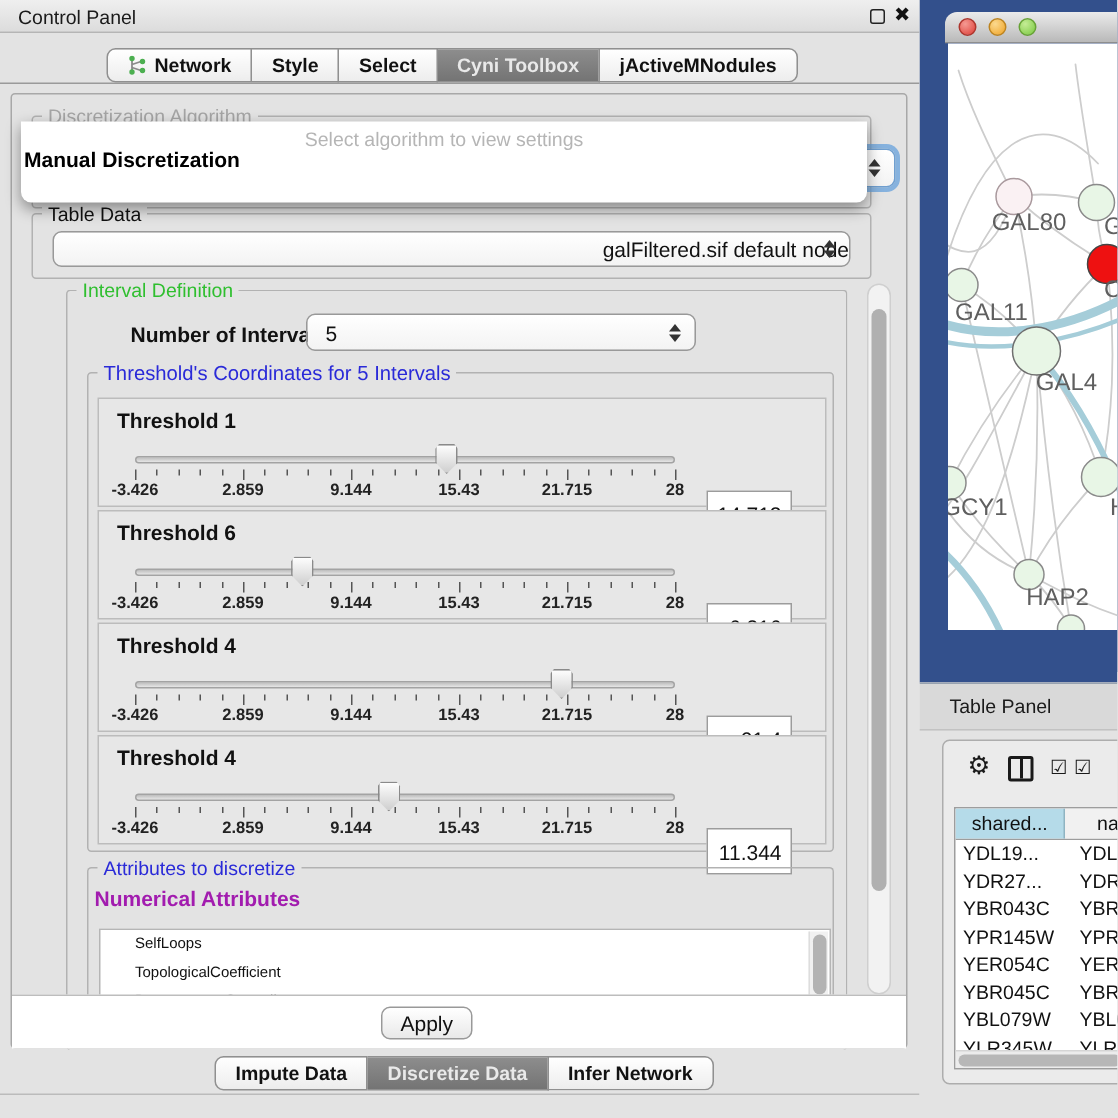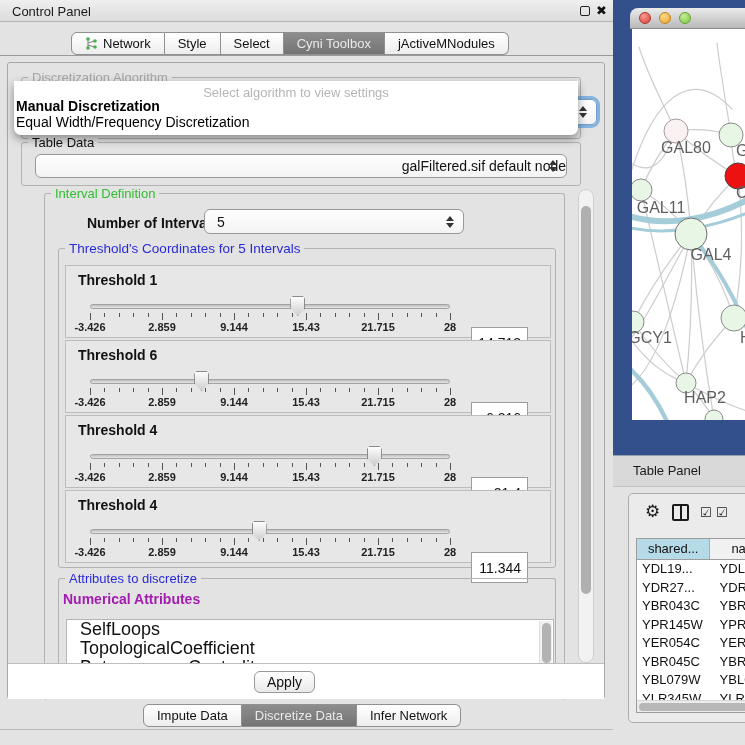--- a/index.html
+++ b/index.html
@@ -10,21 +10,21 @@
   
   #control-panel { left:0; top:0; width:613px; height:745px; background:#e3e3e3; }
   #cp-titlebar { left:0; top:0; width:613px; height:22px; background:linear-gradient(#efefef,#dcdcdc); border-bottom:1px solid #b5b5b5; }
   #cp-title { left:12px; top:4px; font-size:13px; color:#1a1a1a; }
   #cp-float { left:580px; top:6px; width:10px; height:10px; border:1.5px solid #222; border-radius:2px; cursor:pointer; }
   #cp-close { left:596px; top:3px; font-size:13px; font-weight:bold; color:#111; cursor:pointer; font-family:"DejaVu Sans",sans-serif; }
 
   
   .seg-group { display:flex; height:23px; }
   .seg { display:flex; align-items:center; gap:5px; padding:0 13px; font-size:13px; color:#111;
-         background:linear-gradient(#ffffff,#ededed); border:1px solid #909090; border-left:none; cursor:pointer; white-space:nowrap; }
+         background:linear-gradient(#ffffff,#ededed); border:1px solid #909090; border-left:none; cursor:pointer; white-space:nowrap;font-weight:bold; }
   .seg:first-child { border-left:1px solid #909090; border-radius:6px 0 0 6px; }
   .seg:last-child { border-radius:0 6px 6px 0; }
   .seg.selected { background:linear-gradient(#8d8d8d,#747474); color:#e9e9e9; }
   #top-tabs { left:71px; top:32px; }
   #bottom-tabs { left:143px; top:704px; }
 
   #tabcontent-line { left:0; top:55px; width:613px; height:1px; background:#9a9a9a; }
   #inner-panel { left:7px; top:62px; width:598px; height:637px; border:1px solid #a8a8a8; border-radius:3px; background:#e3e3e3; }
 
   
@@ -55,21 +55,21 @@
   .sl-thumb { position:absolute; top:30px; width:15px; height:20px;
               background:linear-gradient(#fdfdfd,#cfcfcf); border:1px solid #8a8a8a;
               clip-path:polygon(50% 100%, 0 62%, 0 16%, 16% 0, 84% 0, 100% 16%, 100% 62%); cursor:pointer; }
   .sl-tick { position:absolute; top:47px; width:1px; background:#555; }
   .sl-ticklabel { position:absolute; top:55px; font-size:11px; font-weight:bold; color:#222; transform:translateX(-50%); white-space:nowrap; }
   .thr-value { position:absolute; left:405px; top:21px; width:57px; height:31px; background:#fff; border:1px solid #9c9c9c;
                font-size:14px; color:#111; text-align:right; padding:7px 6px 0 0;margin-top:40px; }
 
   
   #attr-list { position:absolute; left:7px; top:40px; width:488px; height:47px; background:#fff; border:1px solid #b5b5b5; overflow:hidden; }
-  .attr-item { font-size:18px; color:#111; padding-left:13px; height:19px; line-height:19px; cursor:pointer; }
+  .attr-item { font-size:10px; color:#111; padding-left:23px; height:19px; line-height:19px; cursor:pointer; }
   #attr-vsb { position:absolute; right:1px; top:1px; width:13px; height:45px; background:#f1f1f1; border-left:1px solid #ddd; }
   #attr-vsb .vthumb { position:absolute; left:2px; top:2px; width:9px; height:40px; background:#b3b3b3; border-radius:5px; }
 
   
   #main-vsb { left:577px; top:188px; width:16px; height:474px; background:#f2f2f2; border:1px solid #cfcfcf; border-radius:8px; }
   #main-vsb .vthumb { position:absolute; left:2px; top:16px; width:10px; height:388px; background:#b0b0b0; border-radius:6px; }
 
   
   #apply-bar { left:8px; top:663px; width:596px; height:36px; background:#ffffff; border-top:1px solid #bdbdbd; }
   #apply-btn { left:246px; top:7px; width:61px; height:22px; background:linear-gradient(#ffffff,#e9e9e9);
@@ -362,21 +362,20 @@
 
     <div id="apply-bar" class="abs" style="left:0; top:600px; width:596px;">
       <div id="apply-btn" class="abs">Apply</div>
     </div>
   </div>
 
   <div id="algo-popup" class="abs">
     <div id="algo-prompt">Select algorithm to view settings</div>
     <div id="algo-items">
         <div class="algo-item hl">Manual Discretization</div>
-        <div class="algo-item">Equal Width/Frequency Discretization</div>
       </div>
   </div>
 
   <div id="bottom-tabs" class="abs seg-group">
       <div class="seg">
         <span>Impute Data</span>
       </div>
       <div class="seg selected">
         <span>Discretize Data</span>
       </div>

